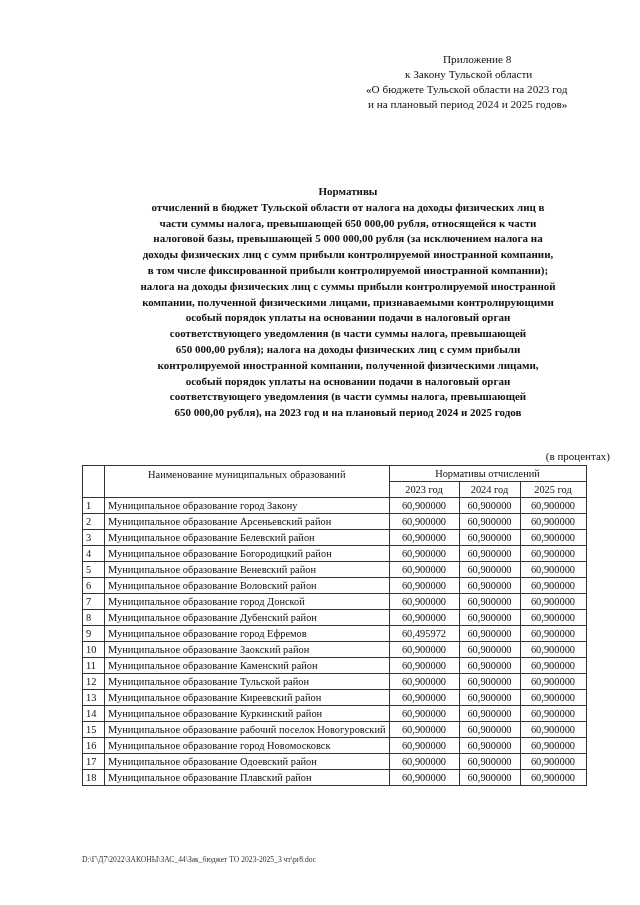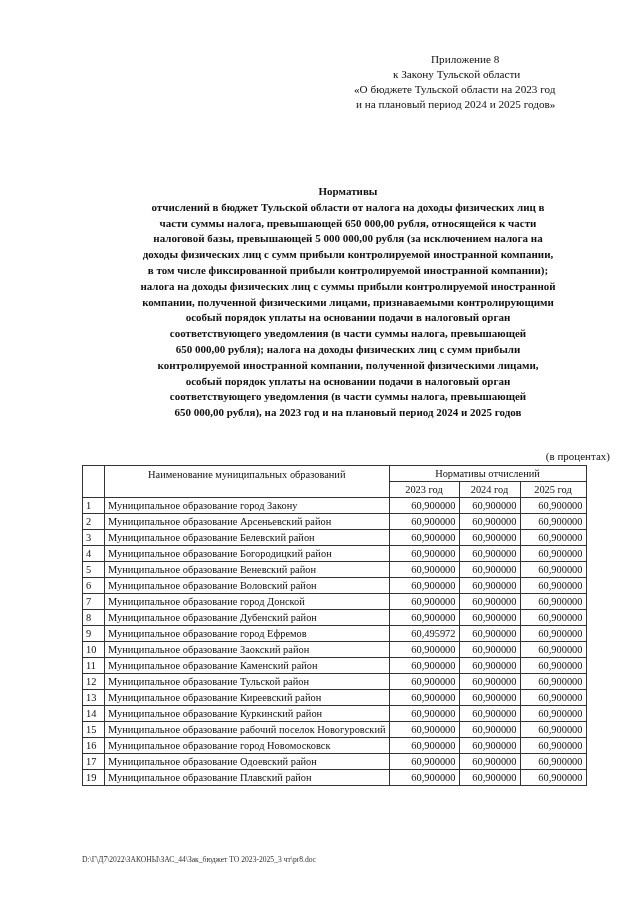--- a/index.html
+++ b/index.html
@@ -1,18 +1,18 @@
 <!DOCTYPE html>
 <html><head>
 <meta charset="utf-8">
 <style>
   html, body { margin: 0; padding: 0; background: #ffffff; }
   body { width: 640px; height: 905px; position: relative; overflow: hidden;
          font-family: "Liberation Serif", "DejaVu Serif", serif; color: #111; }
-  .appendix { position: absolute; left: 336px; top: 52px; width: 290px;
+  .appendix { position: absolute; left: 348px; top: 52px; width: 290px;
               font-size: 11.2px; line-height: 15px; }
   .appendix div { white-space: nowrap; }
   .ap-l1 { padding-left: 95px; }
   .ap-l2 { padding-left: 57px; }
   .ap-l3 { padding-left: 18px; }
   .ap-l4 { padding-left: 20px; }
   .title { position: absolute; left: 88px; top: 160px; width: 520px; text-align: center;
            font-weight: bold; font-size: 11px; line-height: 15.8px; margin-top: 24px; }
   .title div { white-space: nowrap; }
   .units { position: absolute; right: 30px; top: 450px; font-size: 11px; }
@@ -21,21 +21,21 @@
   table.norms td { border: 1px solid #333; padding: 0 3px; height: 15px; line-height: 14px;
                    vertical-align: middle; white-space: nowrap; overflow: hidden; }
   .c-num { width: 22px; }
   .c-name { width: 280px; }
   .c-y1 { width: 70px; }
   .c-y2 { width: 61px; }
   .c-y3 { width: 66px; }
   .h-top td { height: 22px; vertical-align: top; padding-top: 2px; }
   .h-years td { height: 26px; text-align: center; }
   .center { text-align: center; }
-  .val { text-align: right; }
+  .val { text-align: center; }
   .row-tall td { height: 30px; white-space: normal; }
   .footer { position: absolute; left: 82px; top: 855px; font-size: 7.6px; color: #333; white-space: nowrap; }
 </style>
 </head>
 <body>
 
 <div class="appendix">
   <div class="ap-l1">Приложение 8</div>
   <div class="ap-l2">к Закону Тульской области</div>
   <div class="ap-l3">«О бюджете Тульской области на 2023 год</div>
@@ -196,21 +196,21 @@
         <td class="val">60,900000</td>
       </tr>
       <tr>
         <td>17</td>
         <td>Муниципальное образование Одоевский район</td>
         <td class="val">60,900000</td>
         <td class="val">60,900000</td>
         <td class="val">60,900000</td>
       </tr>
       <tr>
-        <td>19</td>
+        <td>18</td>
         <td>Муниципальное образование Плавский район</td>
         <td class="val">60,900000</td>
         <td class="val">60,900000</td>
         <td class="val">60,900000</td>
       </tr>
     </tbody>
 </table>
 
 <div class="footer">D:\Г\Д7\2022\ЗАКОНЫ\ЗАС_44\Зак_бюджет ТО 2023-2025_3 чт\pr8.doc</div>
 

